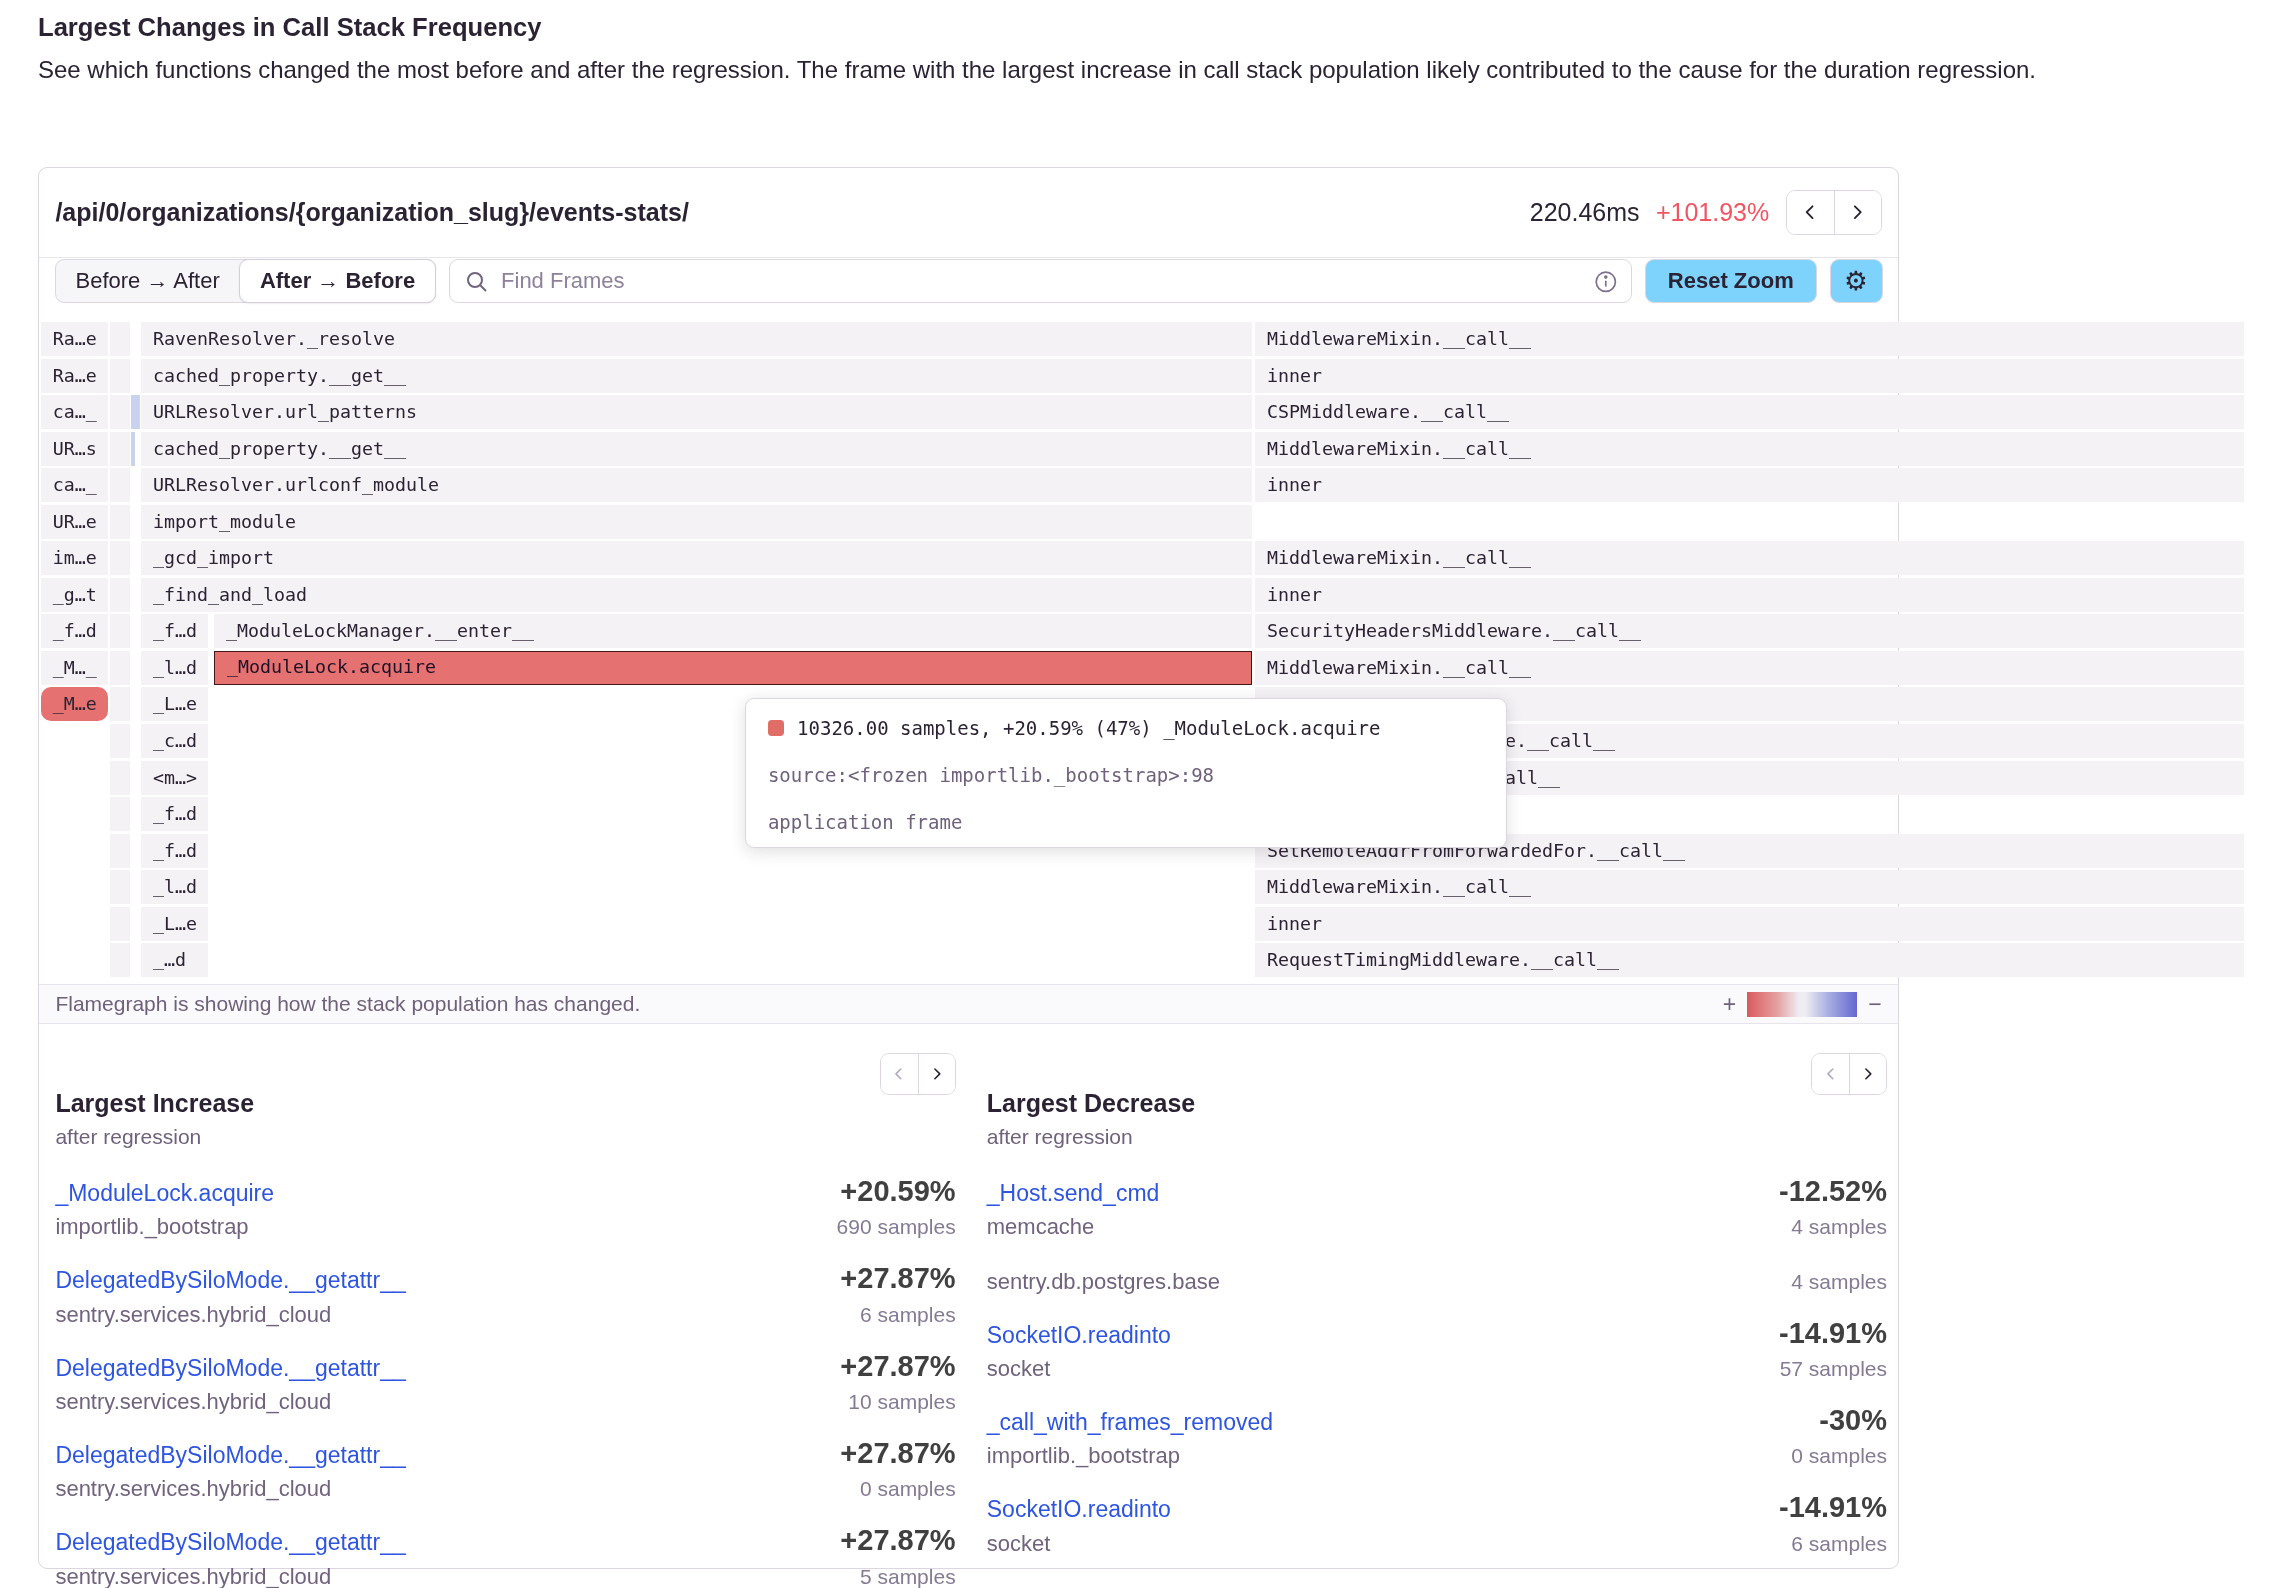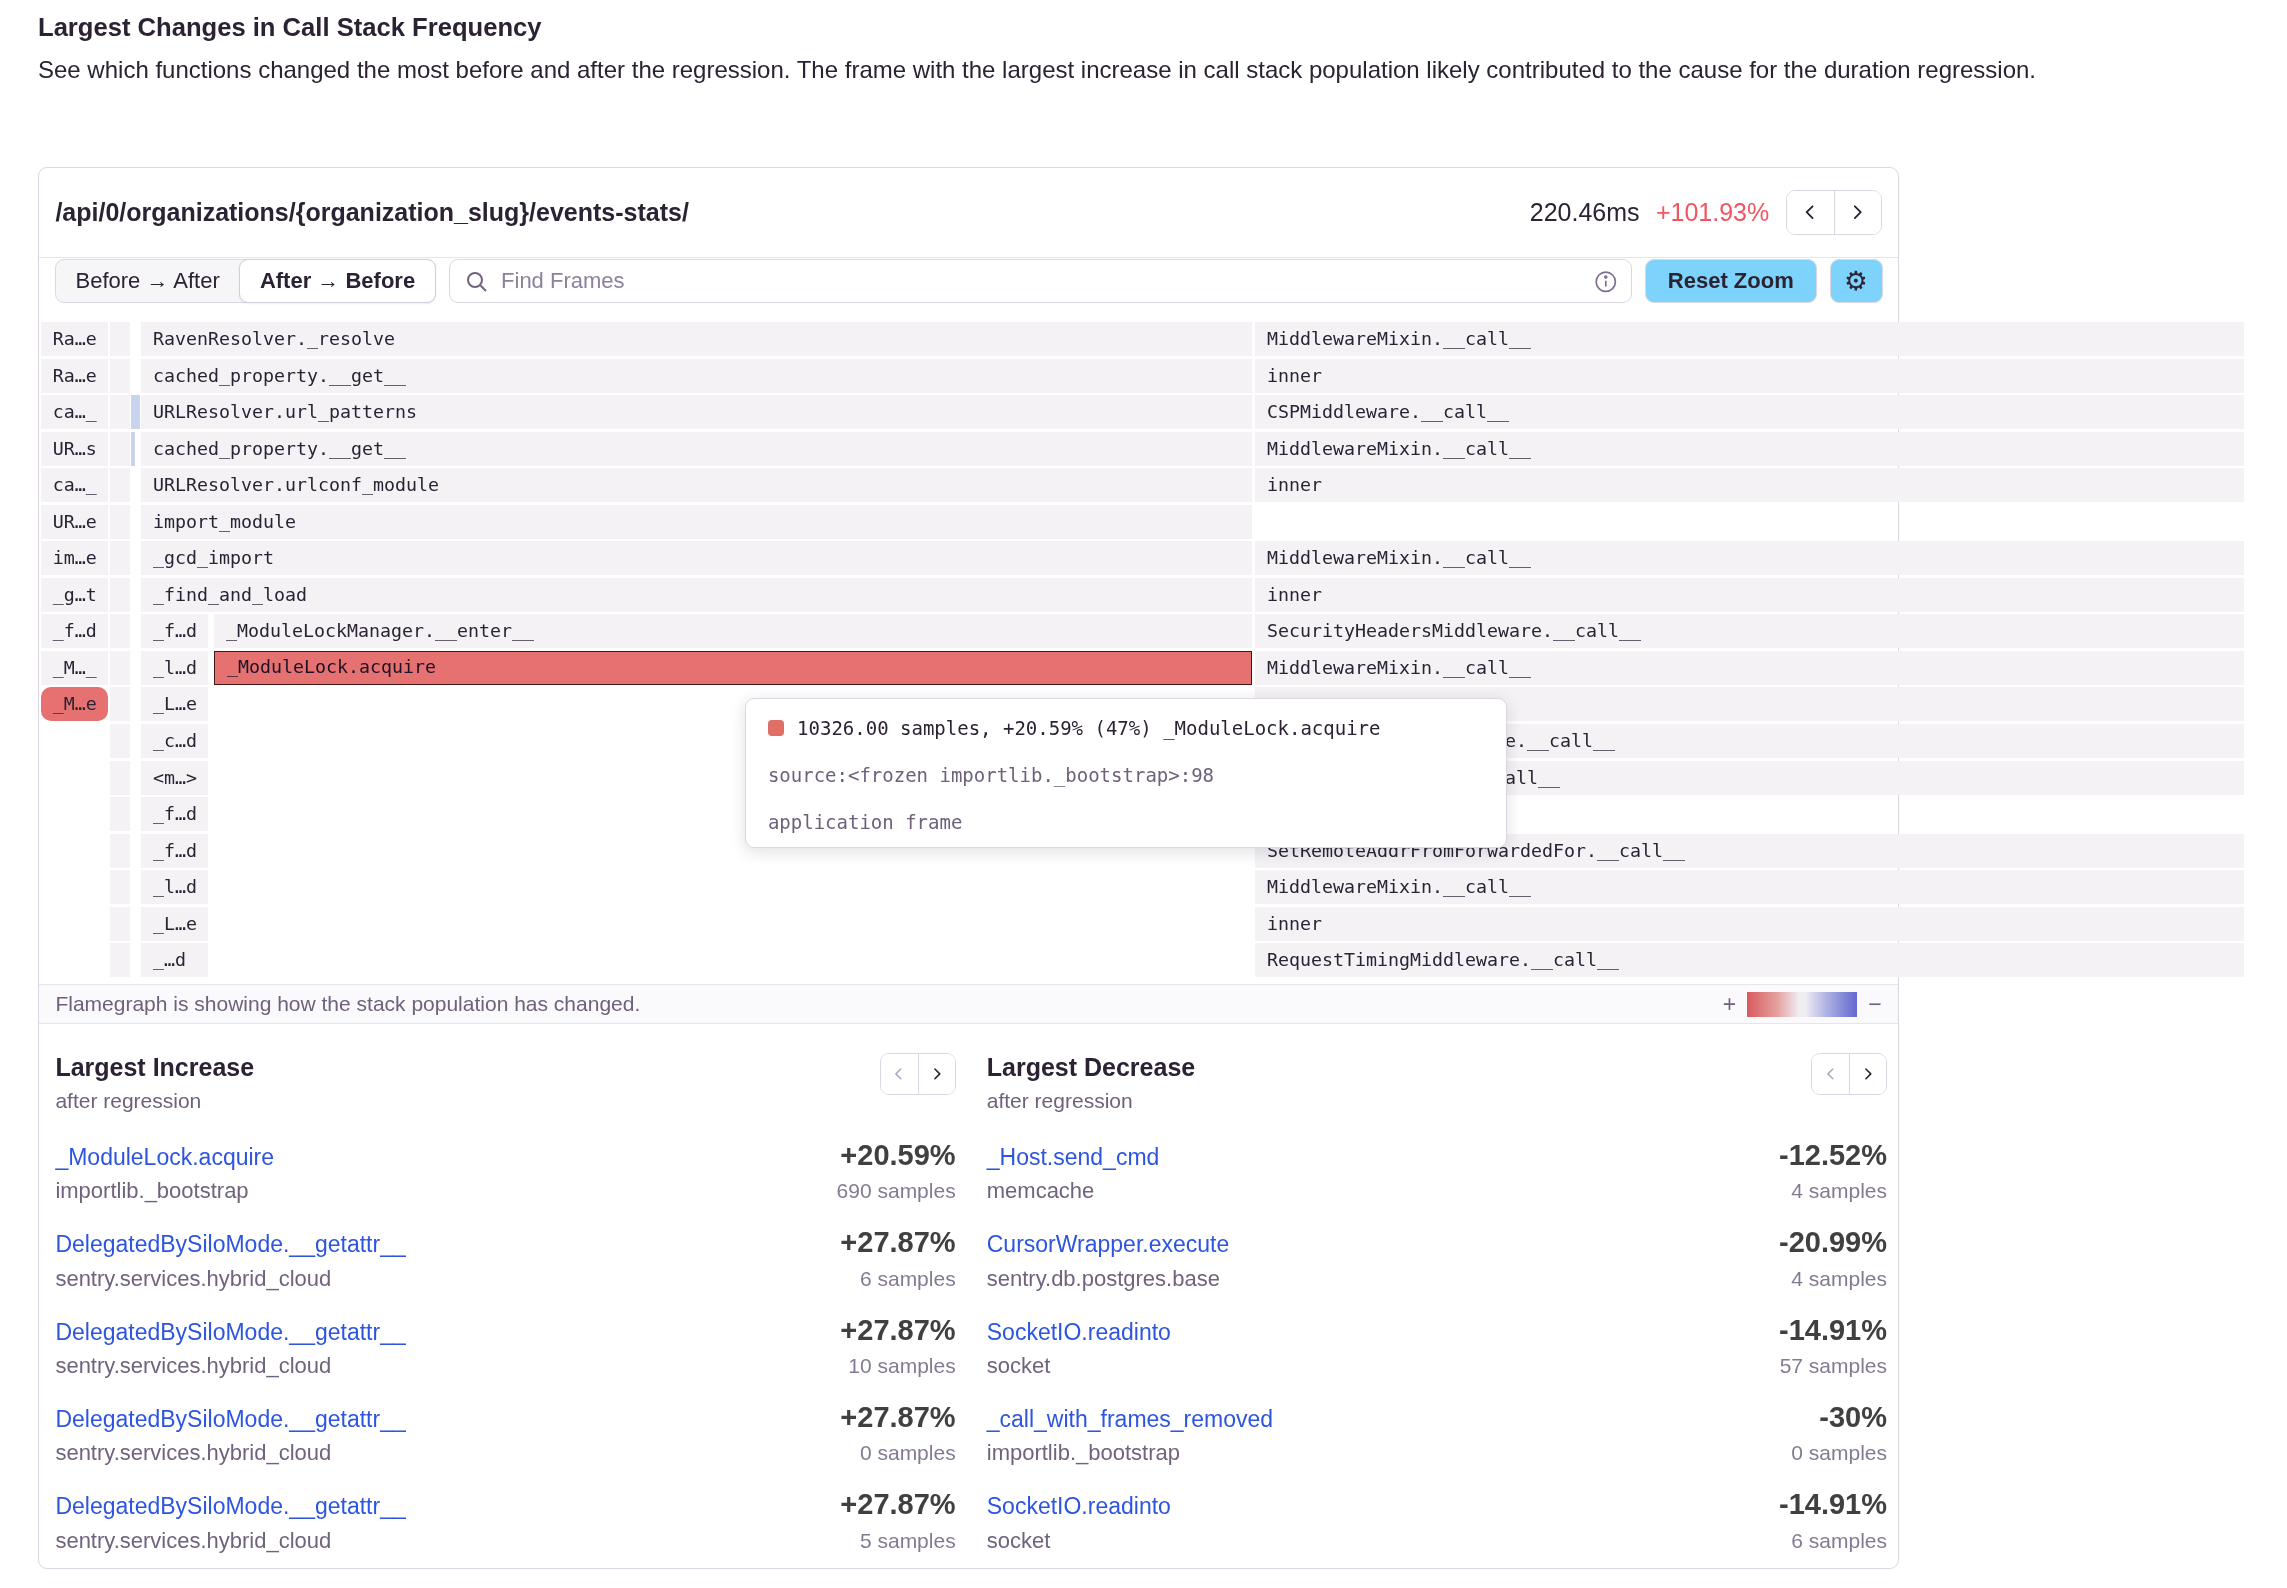--- a/index.html
+++ b/index.html
@@ -65,21 +65,21 @@
                display:flex; align-items:center; padding:0 16.4px; font-size:21px; color:#6f617c; }
   .legend { margin-left:auto; display:flex; align-items:center; gap:11px; color:#6f617c; font-size:23px; }
   .legend-bar { width:110px; height:25px; background:linear-gradient(90deg,#d95a5c 0%,#e5a2a2 28%,#efecf2 47%,#efecf2 53%,#a9aee2 74%,#6467cf 100%); }
 
   
   .sections { position:absolute; left:0; right:0; top:863px; bottom:0; display:flex; }
   .section { flex:1; padding:22px 12.8px 0 16.4px; }
   .section + .section { padding-left:18.3px; padding-right:11px; }
   .sec-head { display:flex; align-items:flex-start; }
   .sec-titles { }
-  .sec-title { font-size:25px; font-weight:bold; }
+  .sec-title { font-size:25px; font-weight:bold;margin-top:36px; }
   .sec-sub { font-size:21px; color:#6f617c; margin-top:7.3px; }
   .sec-pager { margin-left:auto; }
   .entries { margin-top:25.6px; }
   .entry { margin-bottom:22px; }
   .entry-row { display:flex; align-items:baseline; }
   .entry-name { font-size:23px; color:#2d55e0; cursor:pointer; }
   .entry-pct { margin-left:auto; font-size:29px; color:#404040;font-weight:bold; }
   .entry-module { font-size:22px; color:#71637e; margin-top:6.4px; }
   .entry-samples { margin-left:auto; font-size:21px; color:#857a93; margin-top:6.4px; }
 </style>
@@ -324,24 +324,20 @@
                 <span class="entry-name">_Host.send_cmd</span>
                 <span class="entry-pct">-12.52%</span>
               </div>
               <div class="entry-row">
                 <span class="entry-module">memcache</span>
                 <span class="entry-samples">4 samples</span>
               </div>
             </div>
             <div class="entry">
               <div class="entry-row">
-                <span class="entry-name">CursorWrapper.execute</span>
-                <span class="entry-pct">-20.99%</span>
-              </div>
-              <div class="entry-row">
                 <span class="entry-module">sentry.db.postgres.base</span>
                 <span class="entry-samples">4 samples</span>
               </div>
             </div>
             <div class="entry">
               <div class="entry-row">
                 <span class="entry-name">SocketIO.readinto</span>
                 <span class="entry-pct">-14.91%</span>
               </div>
               <div class="entry-row">

